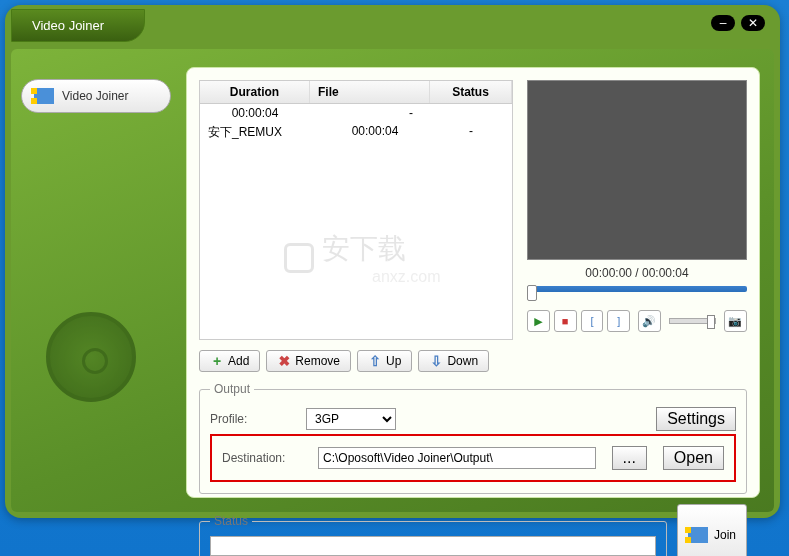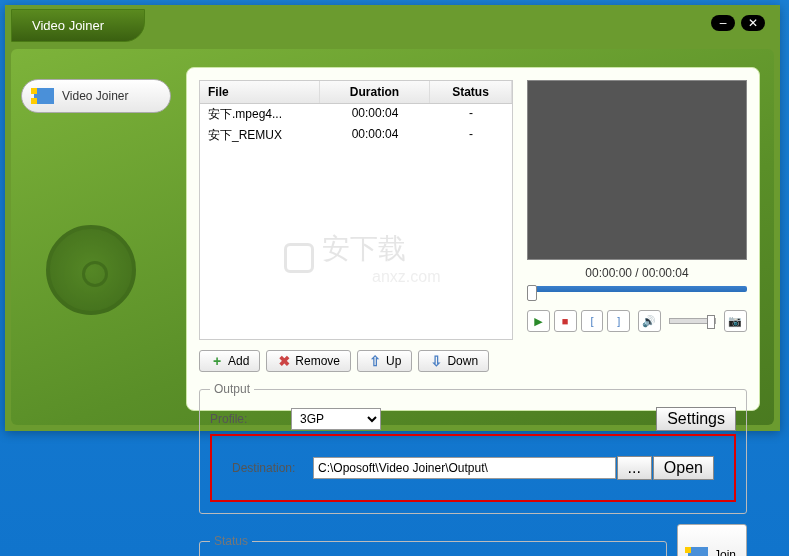--- a/index.html
+++ b/index.html
@@ -1,17 +1,17 @@
 <!DOCTYPE html>
 <html><head>
 <meta charset="utf-8">
 <style>
 * { box-sizing: border-box; margin: 0; padding: 0; font-family: Arial, sans-serif; }
 body { background: linear-gradient(180deg, #1a7fd4 0%, #1074cc 100%); width: 789px; height: 556px; overflow: hidden; position: relative; }
-.window { position: absolute; left: 5px; top: 5px; width: 775px; height: 426px; background: #6b9b2f; border-radius: 0; box-shadow: 0 2px 10px rgba(0,0,0,0.3); }
+.window { position: absolute; left: 5px; top: 5px; width: 775px; height: 513px; background: #6b9b2f; border-radius: 16px; box-shadow: 0 2px 10px rgba(0,0,0,0.3); }
 .titlebar { height: 40px; display: flex; align-items: center; }
 .title-tab { background: linear-gradient(180deg, #5a8a1f 0%, #3a6010 100%); color: #fff; padding: 8px 40px 8px 20px; border-radius: 0 0 20px 0; font-size: 13px; margin-left: 6px; border: 1px solid #4a7a15; }
 .win-controls { position: absolute; right: 15px; top: 10px; display: flex; gap: 6px; }
 .win-btn { width: 24px; height: 16px; background: #000; color: #fff; border-radius: 8px; display: flex; align-items: center; justify-content: center; font-size: 12px; cursor: pointer; }
 .inner { position: absolute; left: 6px; top: 44px; right: 6px; bottom: 6px; background: linear-gradient(160deg, #7db33a 0%, #5a8f28 60%, #4a7a20 100%); border-radius: 6px; }
 .sidebar { position: absolute; left: 10px; top: 30px; width: 150px; }
 .side-btn { background: linear-gradient(180deg, #ffffff 0%, #f0f0f0 100%); border: 1px solid #ccc; border-radius: 20px; padding: 8px 12px; margin-bottom: 8px; display: flex; align-items: center; gap: 8px; font-size: 12px; cursor: pointer; color: #333; }
 .side-btn.active { background: linear-gradient(180deg, #ffffff 0%, #e8e8e8 100%); border-color: #aaa; }
 .icon-join { width: 20px; height: 16px; background: #4a90d9; display: inline-block; position: relative; }
 .icon-join::before { content:''; position:absolute; width:6px; height:6px; background:#fc0; left:-3px; top:0; }
@@ -36,26 +36,26 @@
 .pc-btn { width: 24px; height: 22px; background: #fff; border: 1px solid #aaa; border-radius: 3px; display: flex; align-items: center; justify-content: center; font-size: 11px; cursor: pointer; }
 .pc-play { color: #2a8a2a; } .pc-stop { color: #c33; } .pc-b { color: #4a7fc4; }
 .vol-slider { width: 50px; height: 6px; background: #ddd; border: 1px solid #aaa; position: relative; margin: 0 4px; }
 .vol-thumb { position: absolute; right: 0; top: -4px; width: 8px; height: 14px; background: #fff; border: 1px solid #888; }
 .toolbar { display: flex; gap: 6px; margin-top: 10px; }
 .tb-btn { background: linear-gradient(180deg, #fff 0%, #e8e8e8 100%); border: 1px solid #aaa; border-radius: 3px; padding: 3px 10px; font-size: 12px; display: flex; align-items: center; gap: 4px; cursor: pointer; }
 .ico { width: 14px; height: 14px; display: inline-flex; align-items: center; justify-content: center; font-size: 14px; font-weight: bold; }
 .ico-add { color: #3a9a3a; } .ico-rem { color: #c44; } .ico-up, .ico-dn { color: #4a7fc4; }
 fieldset { border: 1px solid #bbb; border-radius: 3px; padding: 8px 10px; margin-top: 10px; font-size: 12px; color: #555; }
 legend { padding: 0 4px; color: #777; }
-.row-line { display: flex; align-items: center; gap: 1px; margin: 3px 0; justify-content: flex-end; }
+.row-line { display: flex; align-items: center; gap: 16px; margin: 3px 0; justify-content: flex-end; }
 .lbl { width: 80px; }
 select, input[type=text] { border: 1px solid #999; background: #fff; font-size: 12px; padding: 2px 4px; height: 22px; }
 .sel-small { width: 90px; } .sel-big { width: 260px; }
 .btn-small { background: linear-gradient(180deg, #fff 0%, #e0e0e0 100%); border: 1px solid #888; padding: 2px 10px; font-size: 16px; cursor: pointer; }
-.dest-row { border: 2px solid #d00; padding: 20px; }
+.dest-row { border: 2px solid #d00; padding: 10px; }
 .dest-input { flex: 1; }
 .bottom-row { display: flex; align-items: stretch; gap: 10px; margin-top: 10px; }
 .status-fs { flex: 1; }
 .status-bar { background: #fff; border: 1px solid #aaa; height: 20px; }
 .join-btn { background: linear-gradient(180deg, #fff 0%, #e8e8e8 100%); border: 1px solid #aaa; border-radius: 3px; width: 70px; display: flex; align-items: center; justify-content: center; gap: 6px; font-size: 12px; cursor: pointer; }
 .film-reel { position: absolute; left: 20px; bottom: 20px; width: 120px; height: 180px; opacity: 0.6; }
 .reel { width: 90px; height: 90px; border: 4px solid #2a5010; border-radius: 50%; background: radial-gradient(circle, #4a7a20 0%, #2a5010 100%); position: relative; margin-left: 15px; }
 .reel::before { content:''; position:absolute; width:20px; height:20px; border:3px solid #2a5010; border-radius:50%; left:32px; top:32px; }
 .watermark { position: absolute; left: 284px; top: 230px; font-size: 28px; color: #ccc; opacity: 0.5; z-index: 100; display: flex; align-items: center; gap: 8px; }
 .wm-lock { width: 30px; height: 30px; border: 3px solid #ccc; border-radius: 6px; }
@@ -81,26 +81,25 @@
     </div>
 
     <div class="film-reel">
       <div class="reel"></div>
     </div>
 
     <div class="main-panel">
       <div class="top-row">
         <div class="file-list">
           <div class="fl-header">
+            <div class="fl-col d">Duration</div>
             <div class="fl-col f">File</div>
-            <div class="fl-col d">Duration</div>
             <div class="fl-col s">Status</div>
           </div>
           <div class="fl-row">
-            <div class="fl-col f">安下.mpeg4...</div>
             <div class="fl-col d">00:00:04</div>
             <div class="fl-col s">-</div>
           </div>
           <div class="fl-row">
             <div class="fl-col f">安下_REMUX</div>
             <div class="fl-col d">00:00:04</div>
             <div class="fl-col s">-</div>
           </div>
         </div>
         <div class="preview-col">

